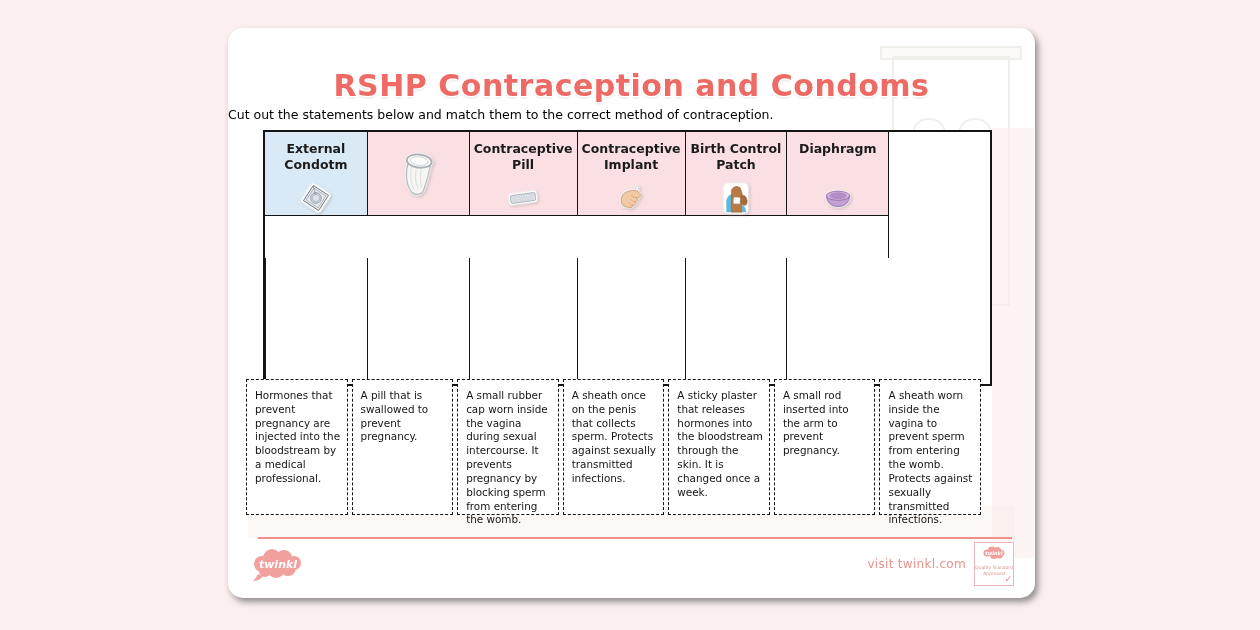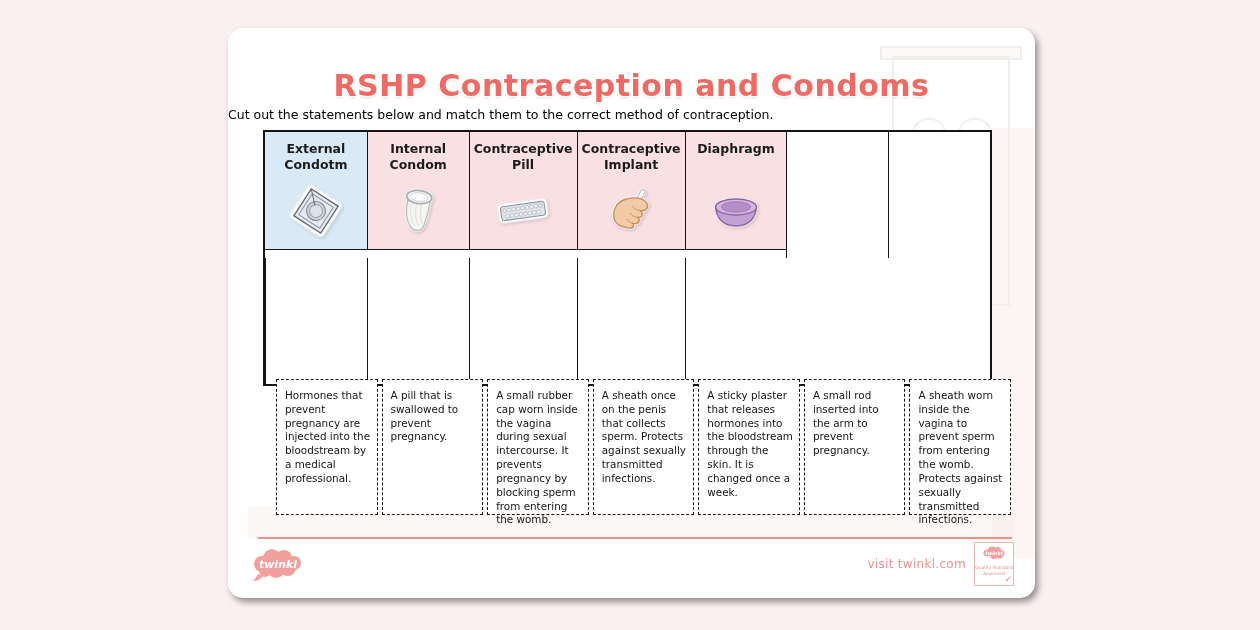--- a/index.html
+++ b/index.html
@@ -29,35 +29,35 @@
     position:absolute; top:79px; left:0; width:100%; text-align:left;
     font-size:12.5px; font-weight:400; color:#000000;
   }
 
   .method-table {
     position:absolute; left:35px; top:102px; width:729px;
     display:grid; grid-template-columns:repeat(7,1fr);
     border:2px solid #141414; background:#fff;
   }
   .hc {
-    height:118px; border-left:1.6px solid #141414; border-bottom:1.6px solid #141414;
+    height:84px; border-left:1.6px solid #141414; border-bottom:1.6px solid #141414;
     display:flex; flex-direction:column; align-items:center; padding-top:9px;
   }
   .hc:first-child, .bc:first-child { border-left:none; }
   .hc .hlabel {
     font-size:12.5px; font-weight:600; color:#1b1b1b; text-align:center; line-height:1.3;
     padding:0 4px; min-height:36px;
   }
   .hc .hicon { margin-top:4px; filter:drop-shadow(0 0 1px #fff) drop-shadow(0 0 1px #fff) drop-shadow(1px 1.5px 1px rgba(0,0,0,.22)); }
   .col-blue { background:#d9eaf6; }
   .col-pink { background:#fadfe3; }
   .bc { height:126px; background:#fff; border-left:1.6px solid #141414; }
 
   .cards {
-    position:absolute; left:48px; top:351px; width:735px; height:136px;
+    position:absolute; left:18px; top:351px; width:735px; height:136px;
     display:flex; gap:4px;
   }
   .card {
     flex:1; border:1.6px dashed #141414; background:#fff;
     padding:9px 6px 4px 8px; font-size:10.4px; line-height:1.33; font-weight:500; color:#141414;
   }
 
   .footer-line { position:absolute; left:30px; top:509px; width:754px; height:2px; background:#f0908d; }
 
   .logo-wrap { position:absolute; left:22px; top:518px; width:56px; height:40px; }
@@ -94,21 +94,20 @@
           <rect x="11" y="11" width="38" height="38" rx="3" fill="#ffffff"></rect>
           <rect x="14" y="14" width="32" height="32" fill="#e7eaee" stroke="#5f6a74" stroke-width="1.4"></rect>
           <rect x="17.5" y="17.5" width="25" height="25" fill="none" stroke="#8b95a0" stroke-width="1"></rect>
           <circle cx="30" cy="30" r="9.5" fill="#ccd4dc" stroke="#7d8894" stroke-width="1"></circle>
           <circle cx="30" cy="30" r="6.5" fill="#dde3e9" stroke="#9aa4ae" stroke-width="1"></circle>
           <line x1="14" y1="14" x2="26" y2="26" stroke="#606b76" stroke-width="0.9"></line>
         </g>
       </svg>
     </div>
     <div class="hc col-pink">
-      <div class="hlabel">Internal Condom</div>
       <svg class="hicon" width="62" height="60" viewBox="0 0 60 60">
         <g transform="rotate(6 30 28)">
           <path d="M19.5,18 C17,28 19,40 25,47 C29,51 36,50 37.5,44 C39,38 41,26 41.5,18 C36,22 25,22 19.5,18 Z" fill="#f6f6f3" stroke="#b6bbc0" stroke-width="1.2"></path>
           <path d="M23,22 C22,32 24,40 28,45 M28,22 C27,32 29,40 32,44 M33,22 C32,30 34,38 35,42" fill="none" stroke="#d4d8db" stroke-width="0.8"></path>
           <ellipse cx="30" cy="16" rx="12.5" ry="6.5" fill="#fbfbf9" stroke="#a8aeb4" stroke-width="1.7"></ellipse>
           <ellipse cx="30" cy="16" rx="9" ry="4.3" fill="none" stroke="#c6cbd0" stroke-width="0.8"></ellipse>
         </g>
       </svg>
     </div>
     <div class="hc col-pink">
@@ -139,20 +138,31 @@
     </div>
     <div class="hc col-pink">
       <div class="hlabel">Contraceptive Implant</div>
       <svg class="hicon" width="62" height="60" viewBox="0 0 60 60">
         <rect x="37" y="8" width="4.5" height="16" rx="2.2" fill="#fbfbfb" stroke="#b3b3b3" stroke-width="0.9" transform="rotate(26 39 16)"></rect>
         <path d="M14,40 C10,30 16,20 26,18 C36,15 45,18 46.5,24 C47.5,28 43,30.5 39,29.5 C43,32.5 42,36.5 37,36.5 C40,39.5 37,43.5 32,42.5 C34,45.5 30,48.5 26,46.5 C19,45.5 16.5,44 14,40 Z" fill="#f2cba6" stroke="#c08f5c" stroke-width="1.3"></path>
         <path d="M39,29.5 C35,29 32,27 31,25 M37,36.5 C33,36 30,34 29,32 M32,42.5 C29,42 27,40 26,38" fill="none" stroke="#c08f5c" stroke-width="0.9"></path>
       </svg>
     </div>
     <div class="hc col-pink">
+      <div class="hlabel">Birth Control Patch</div>
+      <svg class="hicon" width="62" height="60" viewBox="0 0 60 60">
+        <rect x="9" y="5" width="42" height="52" rx="7" fill="#ffffff"></rect>
+        <path d="M13,55 L13,34 C15,26 21,22 25,24 L25,55 Z" fill="#5fb7dd"></path>
+        <path d="M22,55 L22,18 C22,10 34,7 38,13 L41,22 L41,55 Z" fill="#b97a45" stroke="#8a5a30" stroke-width="0.8"></path>
+        <path d="M41,55 L41,40 C45,44 48,50 48,55 Z" fill="#5fb7dd"></path>
+        <ellipse cx="44" cy="34" rx="5.5" ry="9" fill="#a96a3c" stroke="#7d4e27" stroke-width="0.7" transform="rotate(-14 44 34)"></ellipse>
+        <rect x="26" y="29" width="11" height="11" rx="1" fill="#fbfbfb" stroke="#d9d9d9" stroke-width="0.9" transform="rotate(4 31 34)"></rect>
+      </svg>
+    </div>
+    <div class="hc col-pink">
       <div class="hlabel">Diaphragm</div>
       <svg class="hicon" width="62" height="60" viewBox="0 0 60 60">
         <path d="M9.5,26 C10.5,38 18,45 30,45 C42,45 49.5,38 50.5,26 Z" fill="#c3a0d2" stroke="#8a63a0" stroke-width="1.4"></path>
         <ellipse cx="30" cy="26" rx="20.5" ry="8" fill="#d6b6e0" stroke="#8a63a0" stroke-width="1.4"></ellipse>
         <ellipse cx="30" cy="26" rx="14.5" ry="5.2" fill="#b48fc7" stroke="#9b74b2" stroke-width="0.9"></ellipse>
       </svg>
     </div>
 
     <div class="bc"></div>
     <div class="bc"></div>

